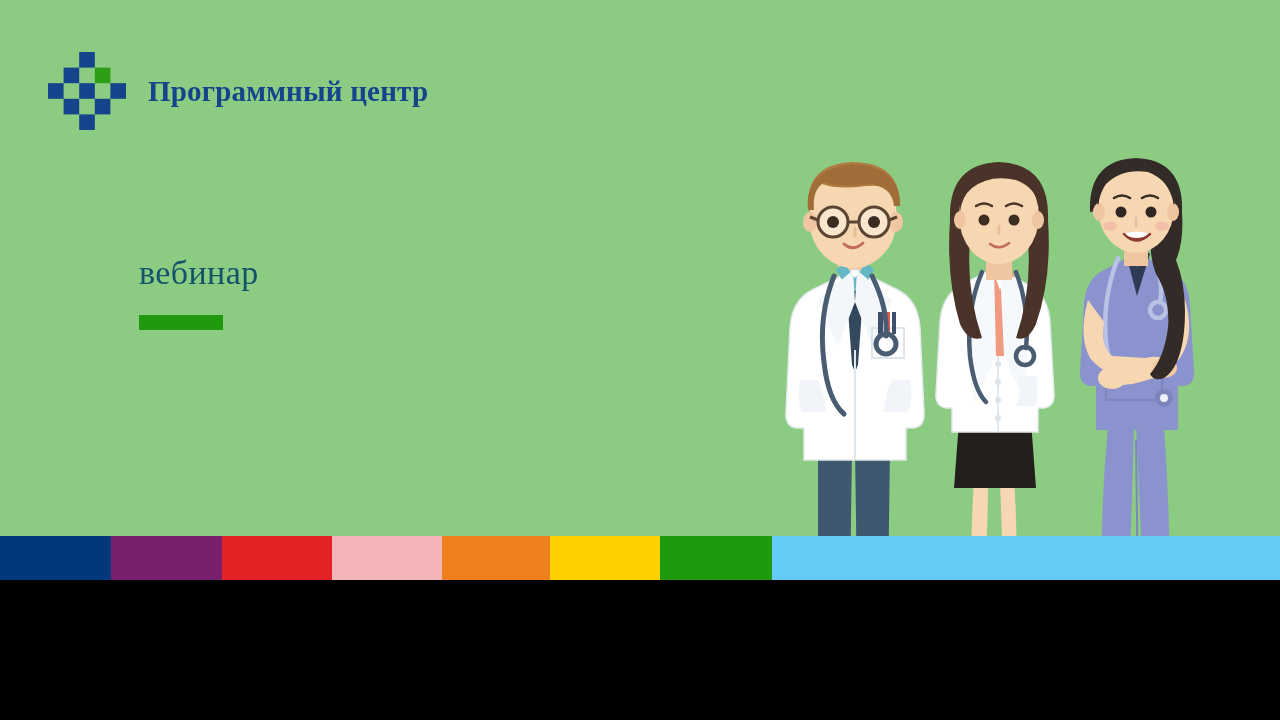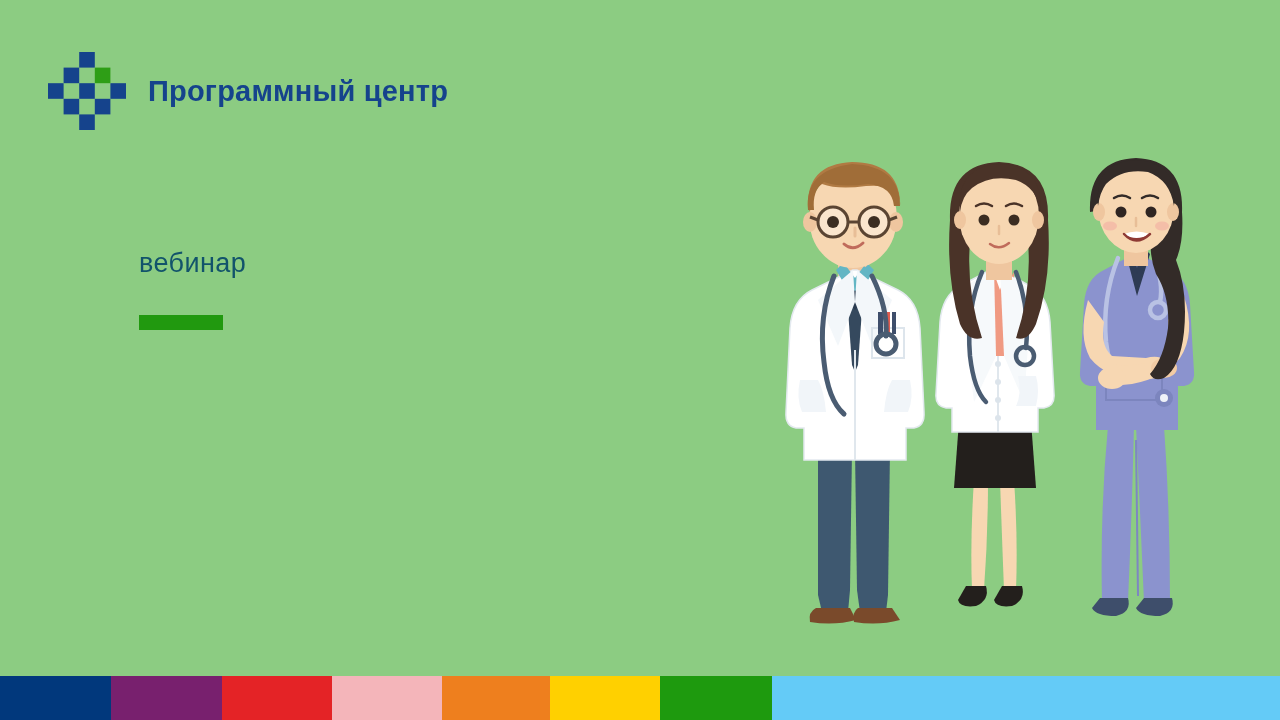--- a/index.html
+++ b/index.html
@@ -4,24 +4,24 @@
 <title>Webinar Title Slide</title>
 <style>
   html, body {
     margin: 0;
     padding: 0;
     background: #000;
   }
   .slide {
     position: relative;
     width: 1280px;
-    height: 720px;
+    height: 580px;
     overflow: hidden;
     background: #8CCC82;
-    font-family: Liberation Sans, sans-serif;
+    font-family: Liberation Serif, serif;
   }
 
   
   .brand {
     position: absolute;
     left: 48px;
     top: 52px;
     display: flex;
     align-items: center;
     gap: 22px;
@@ -36,22 +36,22 @@
     font-weight: bold;
     color: #15438C;
     letter-spacing: 0.2px;
     white-space: nowrap;
   }
 
   
   .eyebrow {
     position: absolute;
     left: 139px;
-    top: 248px;
-    font-size: 27px;
+    top: 254px;
+    font-size: 34px;
     font-weight: normal;
     color: #12536B;
     letter-spacing: 0.4px;
   }
   .rule {
     position: absolute;
     left: 139px;
     top: 315px;
     width: 84px;
     height: 15px;

